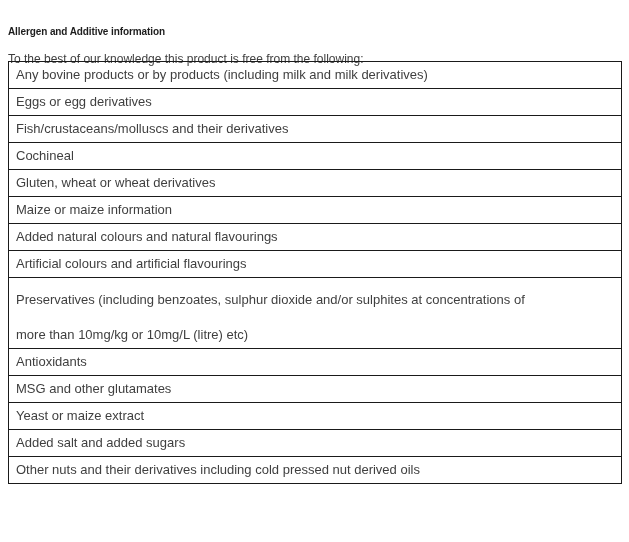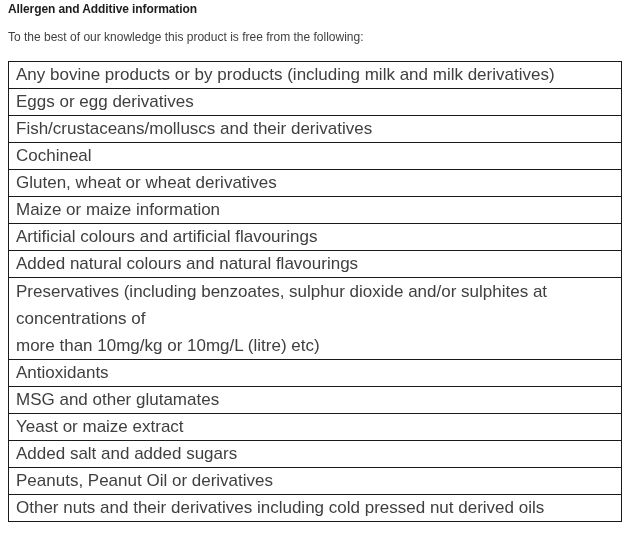--- a/index.html
+++ b/index.html
@@ -15,63 +15,64 @@
     overflow: hidden;
   }
   .page {
     position: relative;
     width: 629px;
     height: 542px;
     box-sizing: border-box;
     padding: 0;
   }
   .doc-title {
-    font-size: 12px;
+    font-size: 10px;
     font-weight: bold;
     color: #1d1d1d;
     letter-spacing: -0.1px;
     margin: 0;
-    padding: 0 0 0 8px;
+    padding: 22px 0 0 8px;
     line-height: 19px;
   }
   .doc-intro {
     font-size: 12px;
     color: #3f3f3f;
     margin: 0;
     padding: 11px 0 0 8px;
     line-height: 14px;
   }
   .allergen-table {
     position: absolute;
     left: 8px;
     top: 61px;
     width: 614px;
     border-collapse: collapse;
     table-layout: fixed;
   }
   .allergen-table td {
     border: 1px solid #1a1a1a;
-    font-size: 17px;
+    font-size: 13px;
     color: #3f3f3f;
     padding: 0 0 0 7px;
     height: 26px;
     line-height: 26px;
     vertical-align: middle;
     white-space: nowrap;
     overflow: hidden;
   }
   .allergen-table td.tall {
     height: 54px;
     line-height: 27px;
     padding-top: 0;
     white-space: normal;
   }
   .allergen-table td.tall .line {
     display: block;
     line-height: 27px;
+    margin-top: 8px;
   }
 </style>
 </head>
 <body>
 
 <div class="page">
 
   <h1 class="doc-title">Allergen and Additive information</h1>
 
   <p class="doc-intro">To the best of our knowledge this product is free from the following:</p>
@@ -90,45 +91,42 @@
       <tr>
         <td>Cochineal</td>
       </tr>
       <tr>
         <td>Gluten, wheat or wheat derivatives</td>
       </tr>
       <tr>
         <td>Maize or maize information</td>
       </tr>
       <tr>
-        <td>Artificial colours and artificial flavourings</td>
+        <td>Added natural colours and natural flavourings</td>
       </tr>
       <tr>
-        <td>Added natural colours and natural flavourings</td>
+        <td>Artificial colours and artificial flavourings</td>
       </tr>
       <tr>
         <td class="tall">
           <span class="line">Preservatives (including benzoates, sulphur dioxide and/or sulphites at concentrations of</span>
           <span class="line">more than 10mg/kg or 10mg/L (litre) etc)</span>
         </td>
       </tr>
       <tr>
         <td>Antioxidants</td>
       </tr>
       <tr>
         <td>MSG and other glutamates</td>
       </tr>
       <tr>
         <td>Yeast or maize extract</td>
       </tr>
       <tr>
         <td>Added salt and added sugars</td>
       </tr>
       <tr>
-        <td>Peanuts, Peanut Oil or derivatives</td>
-      </tr>
-      <tr>
         <td>Other nuts and their derivatives including cold pressed nut derived oils</td>
       </tr>
     </tbody>
   </table>
 
 </div>
 
 </body></html>

